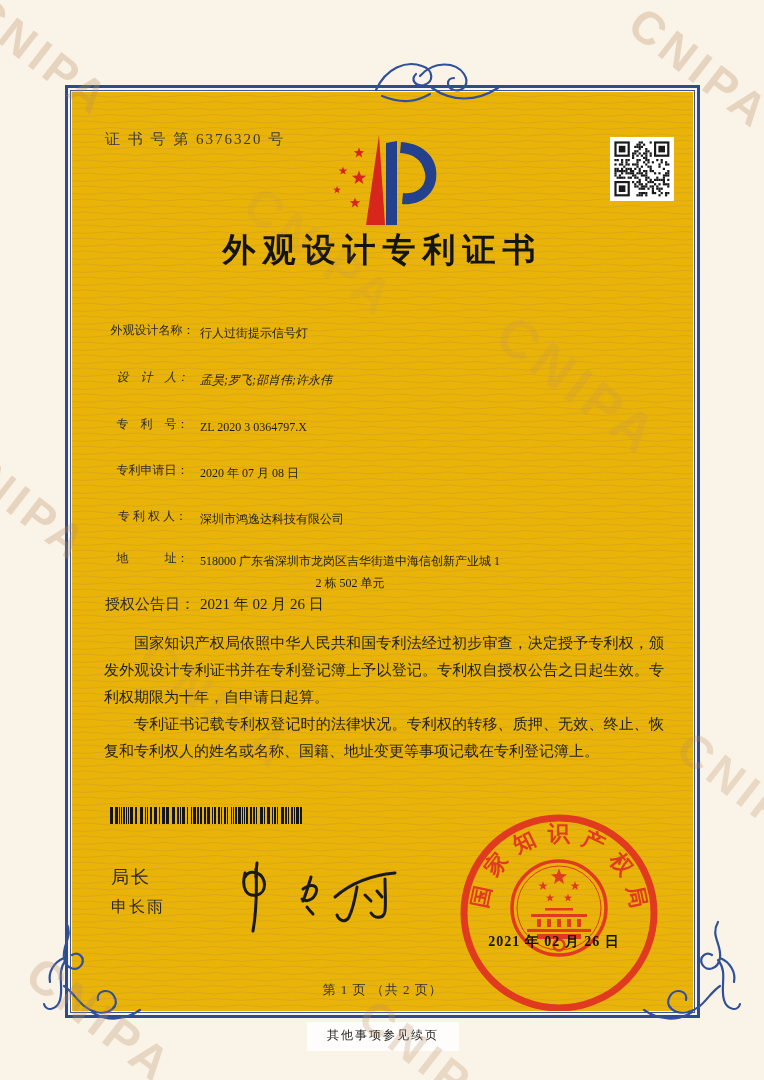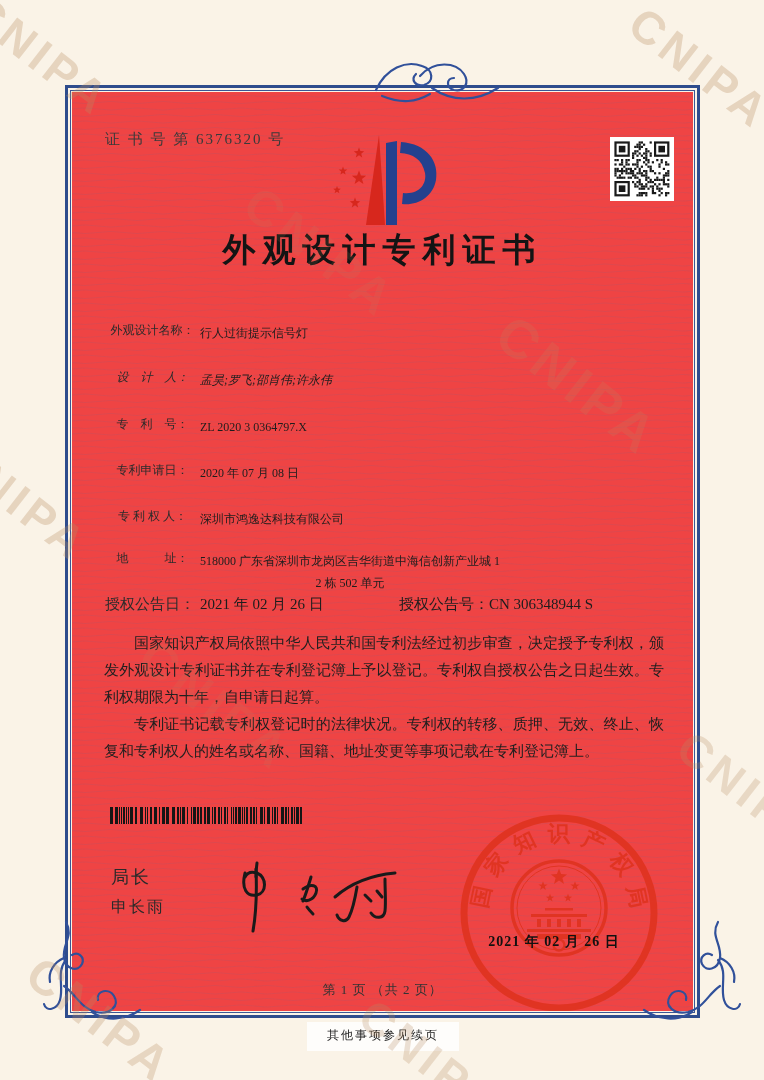--- a/index.html
+++ b/index.html
@@ -16,21 +16,21 @@
     font-weight:bold;letter-spacing:5px;color:#b98e63;
     z-index:40;pointer-events:none;white-space:nowrap;
   }
   
   .frame{
     position:absolute;left:65px;top:85px;width:635px;height:933px;
     border:3px solid #2e4c8d;box-sizing:border-box;z-index:2;
   }
   .frame-line{position:absolute;inset:2px;border:1px solid #3a5694;}
   .content{
-    position:absolute;inset:4px;overflow:hidden;background:#ef4444;
+    position:absolute;inset:4px;overflow:hidden;background:#eab308;
   }
   #guilloche{position:absolute;left:0;top:0;z-index:0;}
   #guilloche path{fill:none;stroke:rgba(105,105,150,0.17);stroke-width:0.8;}
   .content>*{z-index:1;}
   
   .cert-no{
     position:absolute;left:33px;top:38px;
     font-size:15px;letter-spacing:2px;color:#3a3a3a;
   }
   .logo{position:absolute;left:257px;top:41px;}
@@ -473,21 +473,20 @@
         <div class="field-row" style="top: 277px; font-style: italic;"><span class="f-label">设　计　人：</span><span class="f-value">孟昊;罗飞;邵肖伟;许永伟</span></div>
         <div class="field-row" style="top: 324px;"><span class="f-label">专　利　号：</span><span class="f-value">ZL 2020 3 0364797.X</span></div>
         <div class="field-row" style="top: 370px;"><span class="f-label">专利申请日：</span><span class="f-value">2020 年 07 月 08 日</span></div>
         <div class="field-row" style="top: 416px;"><span class="f-label">专 利 权 人：</span><span class="f-value">深圳市鸿逸达科技有限公司</span></div>
         <div class="field-row" style="top: 458px;"><span class="f-label">地　　　址：</span><span class="f-value">518000 广东省深圳市龙岗区吉华街道中海信创新产业城 1
 2 栋 502 单元</span></div>
       </div>
 
     <div class="grant-row">
       <span class="f-label">授权公告日：</span><span>2021 年 02 月 26 日</span>
-      <span class="grant-col2"><span>授权公告号：</span><span>CN 306348944 S</span></span>
     </div>
 
     <div class="paras">
       <p>国家知识产权局依照中华人民共和国专利法经过初步审查，决定授予专利权，颁发外观设计专利证书并在专利登记簿上予以登记。专利权自授权公告之日起生效。专利权期限为十年，自申请日起算。</p>
       <p>专利证书记载专利权登记时的法律状况。专利权的转移、质押、无效、终止、恢复和专利权人的姓名或名称、国籍、地址变更等事项记载在专利登记簿上。</p>
     </div>
 
     <svg class="barcode" id="barcode-svg" width="200" height="18">
         <rect x="2" y="0" width="3" height="17" fill="#151515"></rect>
         <rect x="7" y="0" width="3" height="17" fill="#151515"></rect>

